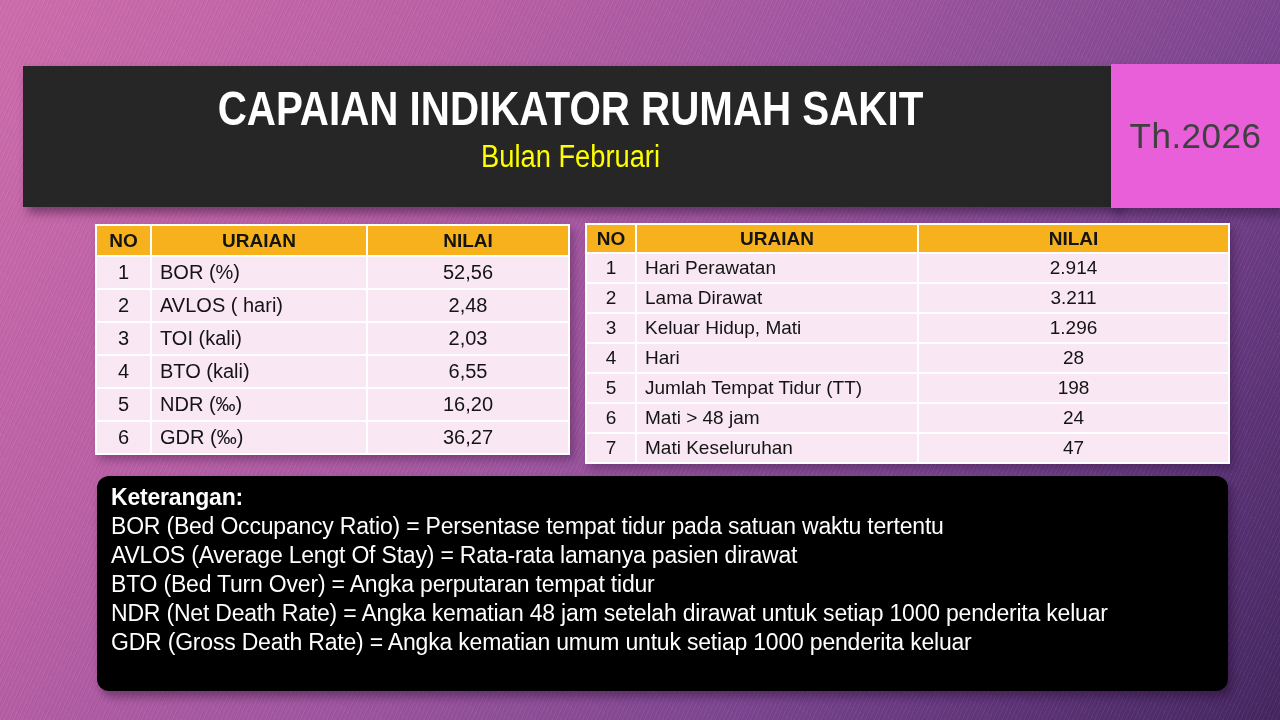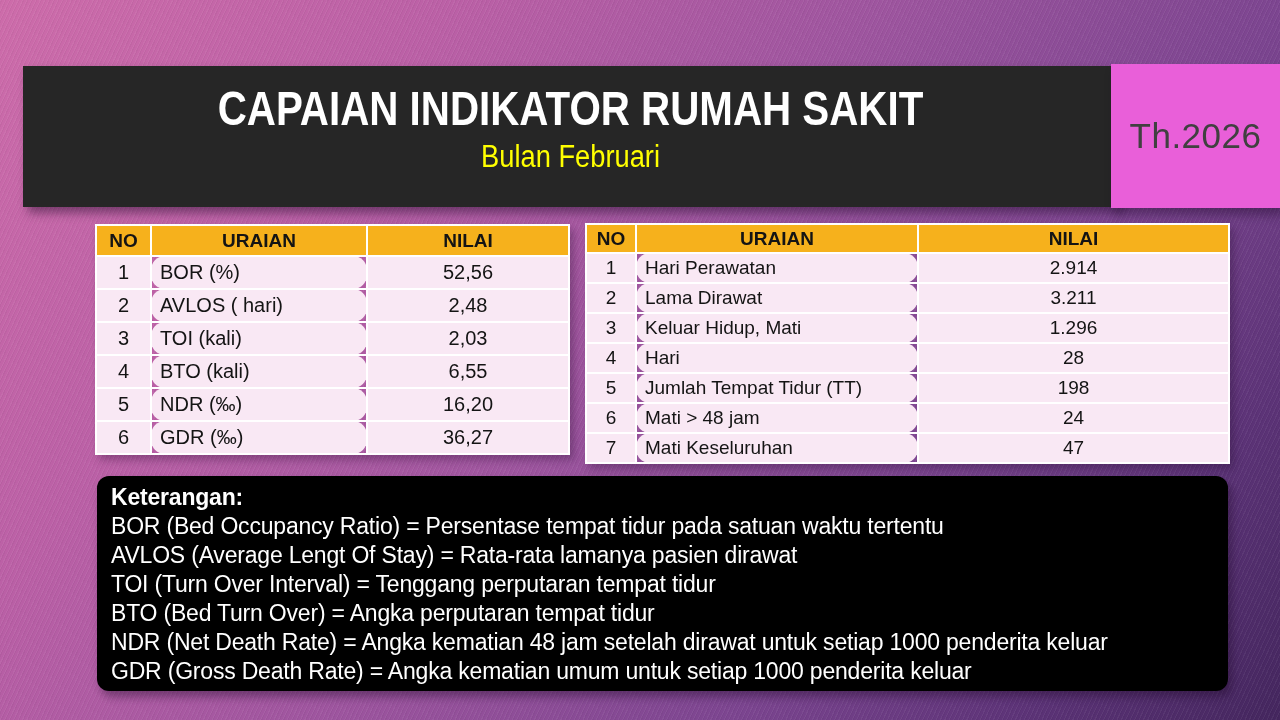--- a/index.html
+++ b/index.html
@@ -43,21 +43,21 @@
   }
 
   table.tbl { border-collapse:collapse; table-layout:fixed; box-shadow:4px 5px 8px rgba(30,8,40,0.3); }
   .tbl th, .tbl td { border:2px solid #ffffff; overflow:hidden; white-space:nowrap; }
   .tbl th {
     background:#f6b11c; color:#141414; font-weight:bold; font-size:19px;
     text-align:center; padding:0;
   }
   .tbl td { background:#f9e8f4; color:#141414; font-size:20px; padding:0; }
   .c-no     { text-align:center;margin-top:28px; }
-  .c-uraian { text-align:left; padding-left:8px !important;border-radius:14px; }
+  .c-uraian { text-align:left; padding-left:8px !important; }
   .c-nilai  { text-align:center; }
 
   .tbl-left  { left:95px;  top:224px; width:473px; }
   .tbl-left th { height:29px; }
   .tbl-left td { height:31px; }
 
   .tbl-right { left:585px; top:223px; width:643px; }
   .tbl-right th { height:27px; }
   .tbl-right td { height:28px; font-size:19px; }
 
@@ -179,19 +179,18 @@
         <td class="c-uraian">Mati Keseluruhan</td>
         <td class="c-nilai">47</td>
       </tr>
     </tbody>
   </table>
 
   <div class="notes">
     <div class="notes-heading">Keterangan:</div>
     <div class="note-line">BOR (Bed Occupancy Ratio) = Persentase tempat tidur pada satuan waktu tertentu</div>
     <div class="note-line">AVLOS (Average Lengt Of Stay) = Rata-rata lamanya pasien dirawat</div>
-    <div class="note-line">TOI (Turn Over Interval) = Tenggang perputaran tempat tidur</div>
     <div class="note-line">BTO (Bed Turn Over) = Angka perputaran tempat tidur</div>
     <div class="note-line">NDR (Net Death Rate) = Angka kematian 48 jam setelah dirawat untuk setiap 1000 penderita keluar</div>
     <div class="note-line">GDR (Gross Death Rate) = Angka kematian umum untuk setiap 1000 penderita keluar</div>
   </div>
 
 </div>
 
 </body></html>

